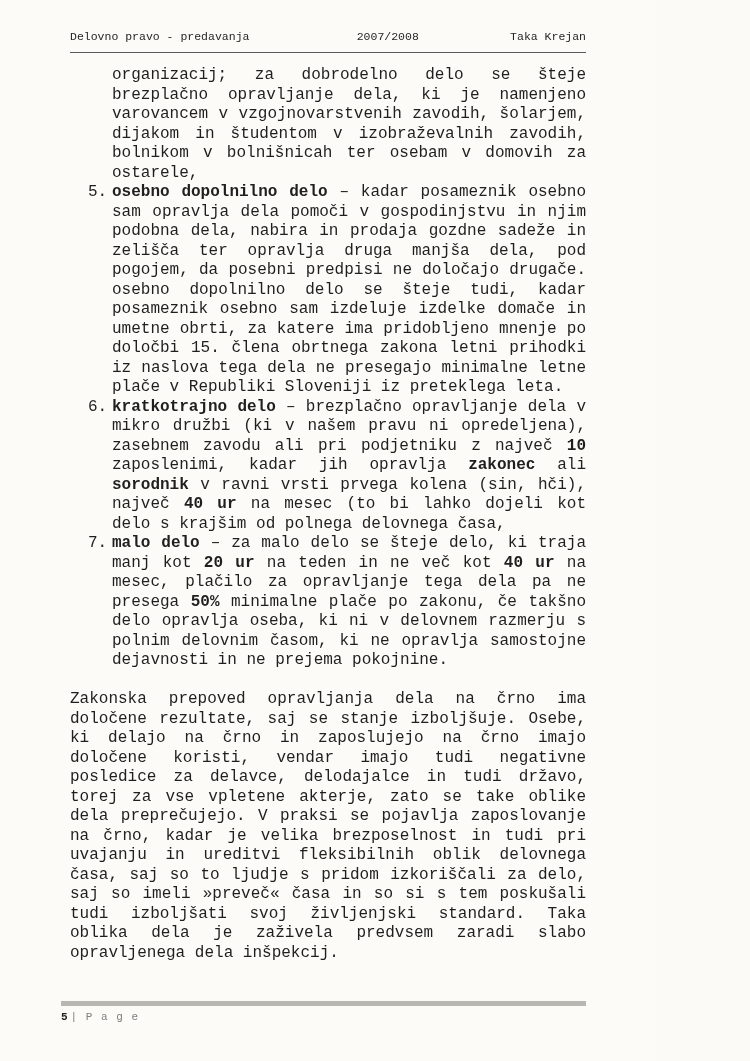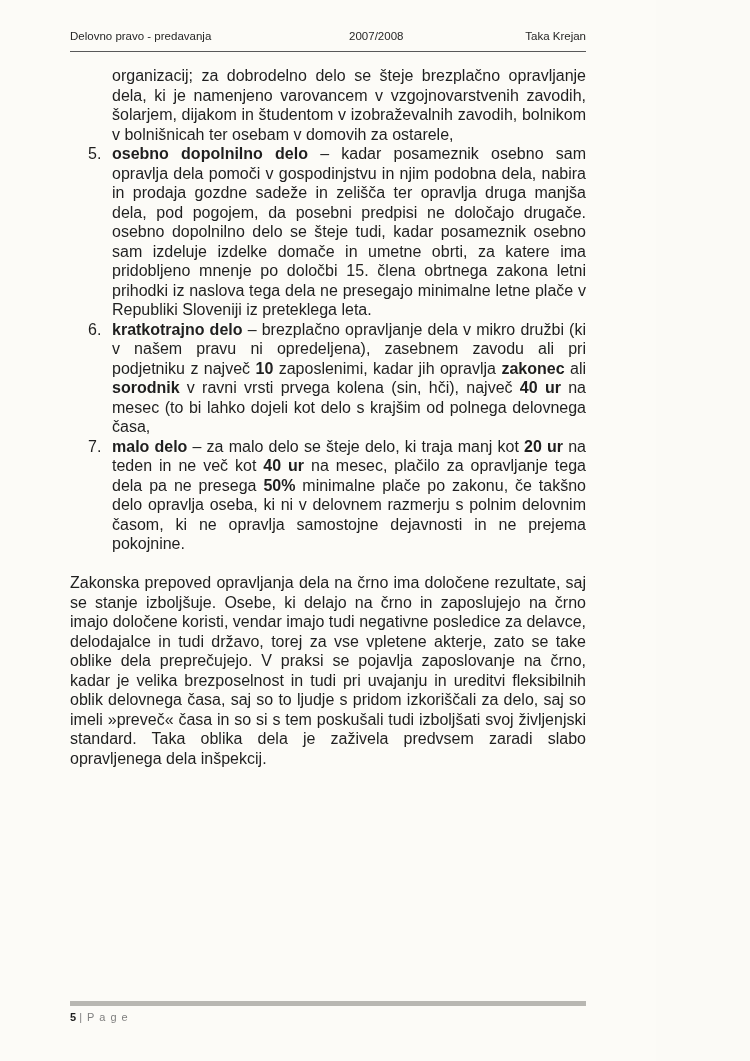--- a/index.html
+++ b/index.html
@@ -13,20 +13,21 @@
     font-family: "Liberation Sans", "DejaVu Sans", sans-serif;
     color: #1f1f1f;
     overflow: hidden;
   }
   .page {
     position: relative;
     width: 656px;
     height: 1061px;
     background: #fcfbf7;
     box-sizing: border-box;
+    font-family: Liberation Mono, monospace;
   }
   
   .page-header {
     position: absolute;
     top: 30px;
     left: 70px;
     right: 70px;
     display: flex;
     justify-content: space-between;
     align-items: baseline;
@@ -67,21 +68,21 @@
     text-align: justify;
   }
   .bold { font-weight: bold; margin-top: 28px; }
   .closing {
     margin: 19.5px 0 0 0;
     text-align: justify;
   }
   
   .page-footer {
     position: absolute;
-    left: 70px;
+    left: 61px;
     right: 70px;
     bottom: 38px;
   }
   .footer-rule {
     height: 5px;
     background: #b8b7b2;
     margin-bottom: 5px;
   }
   .footer-text {
     font-size: 11px;

